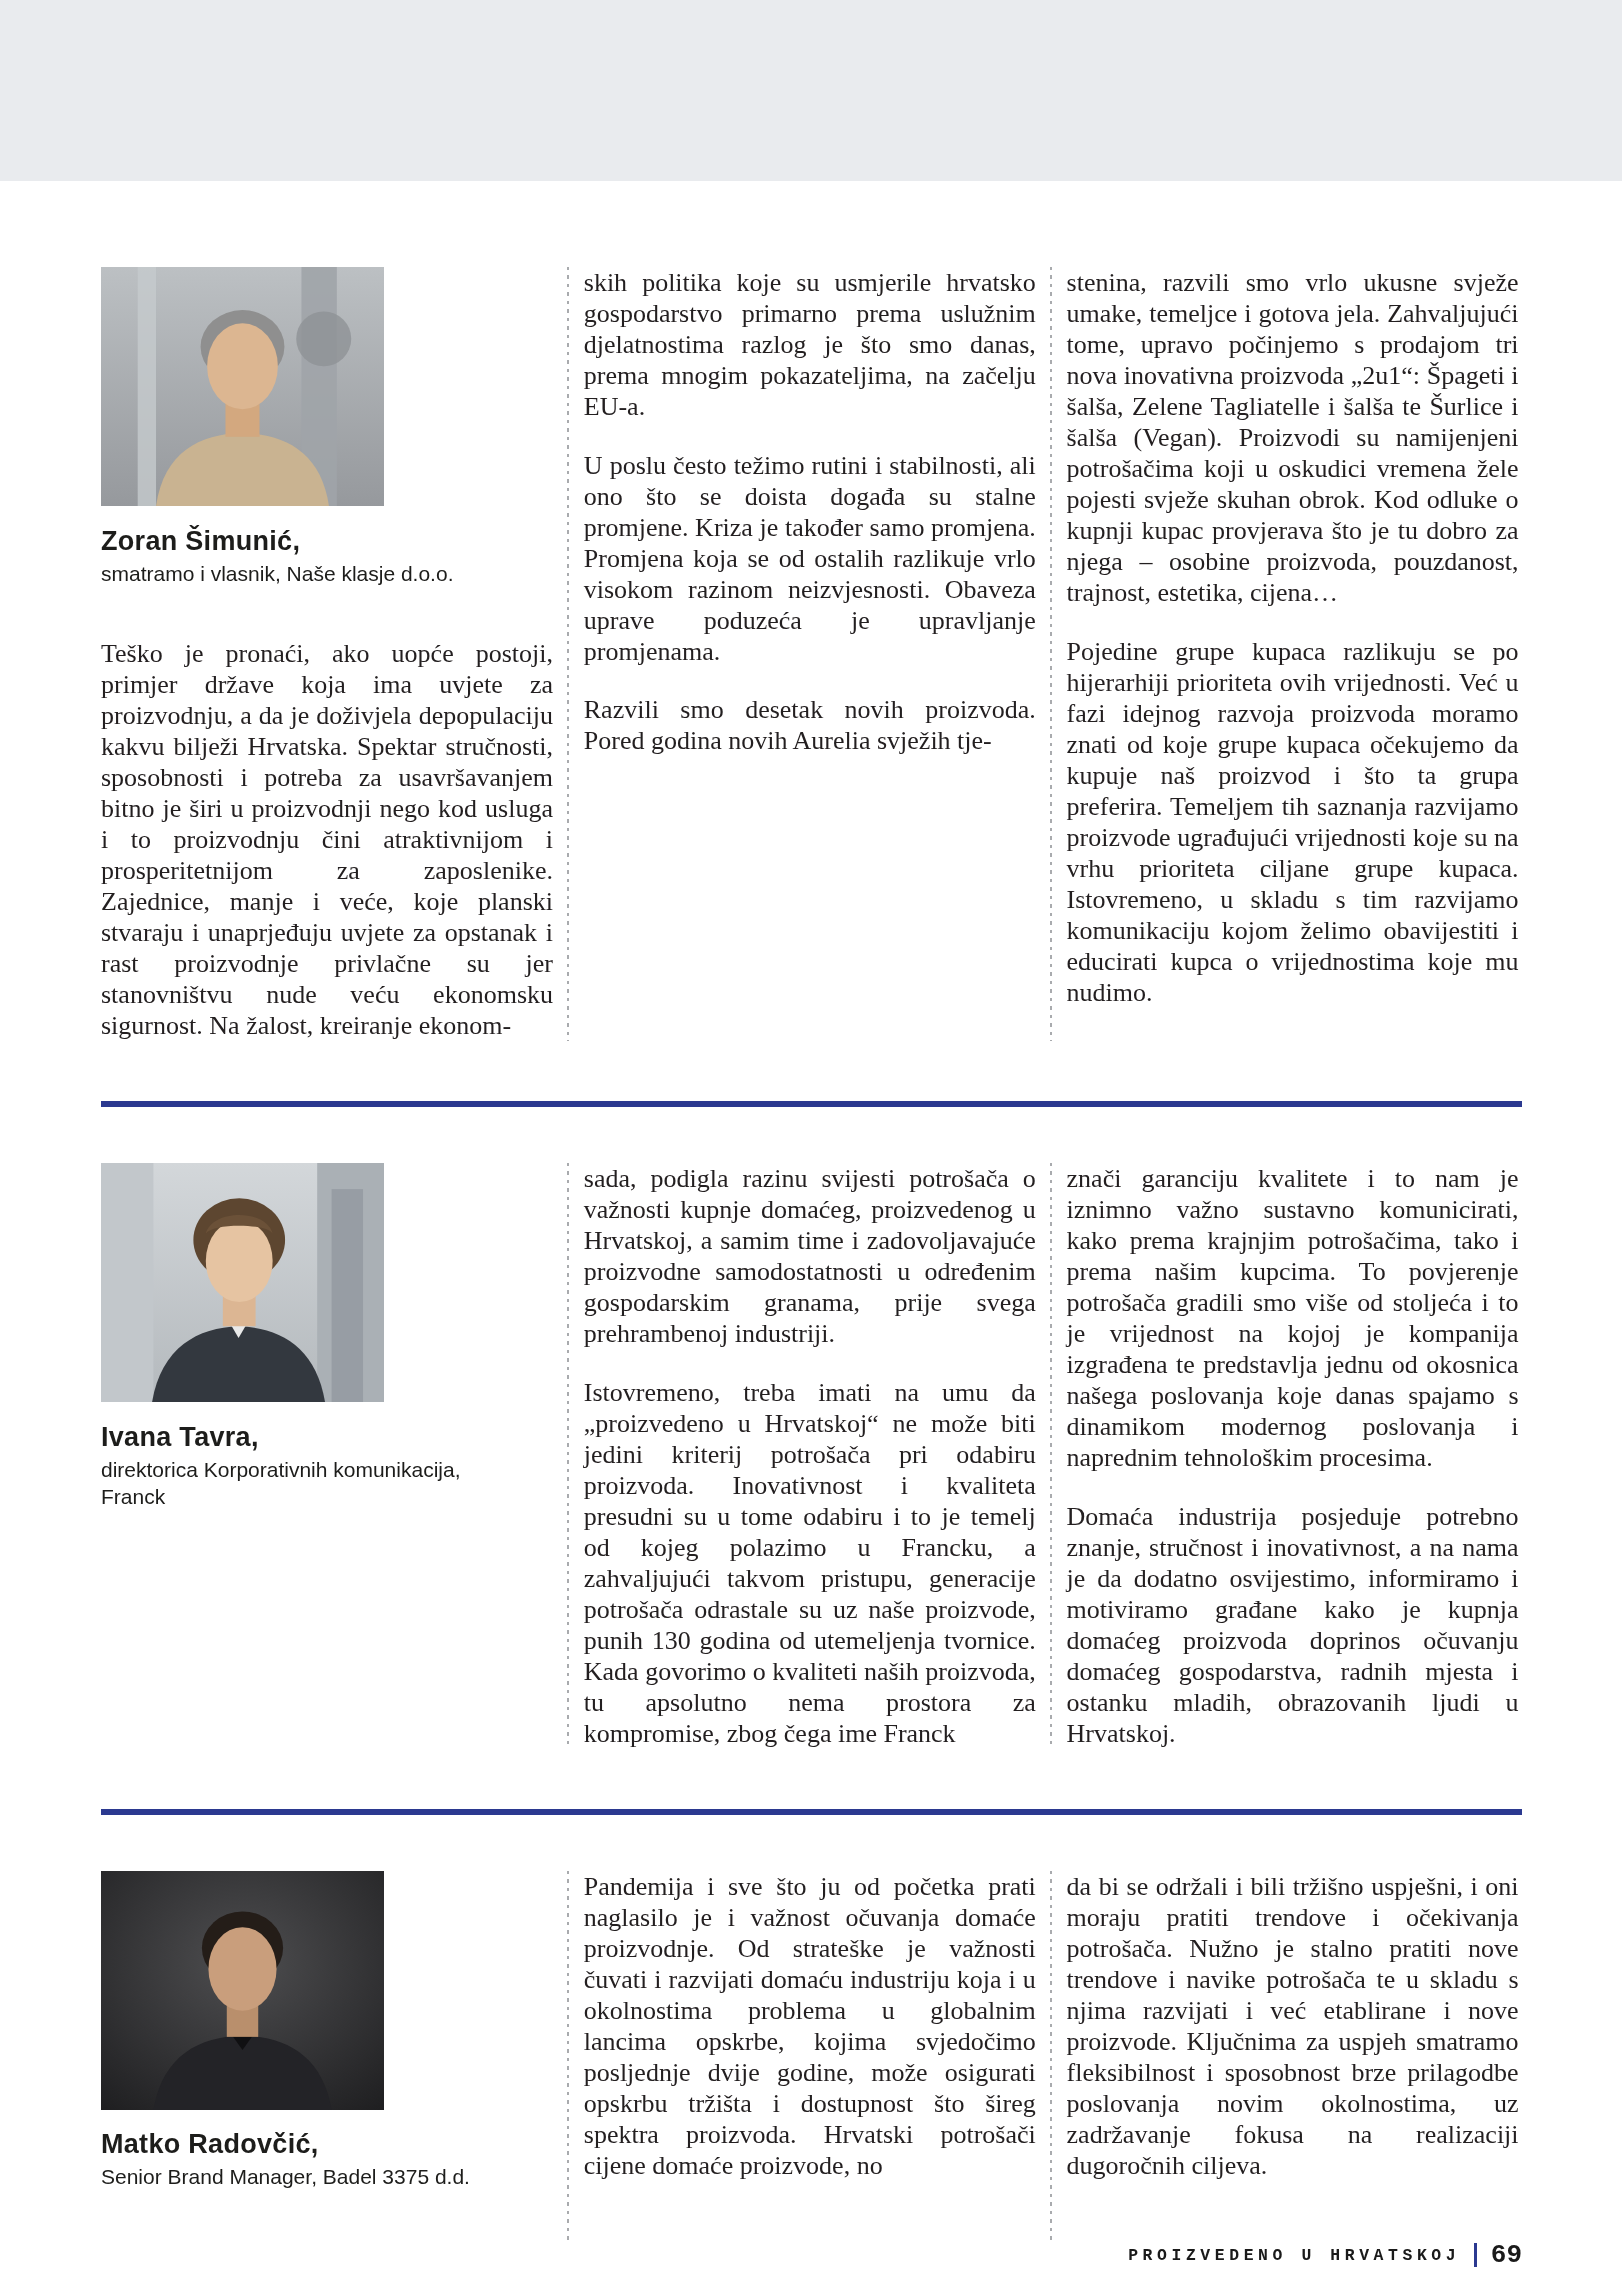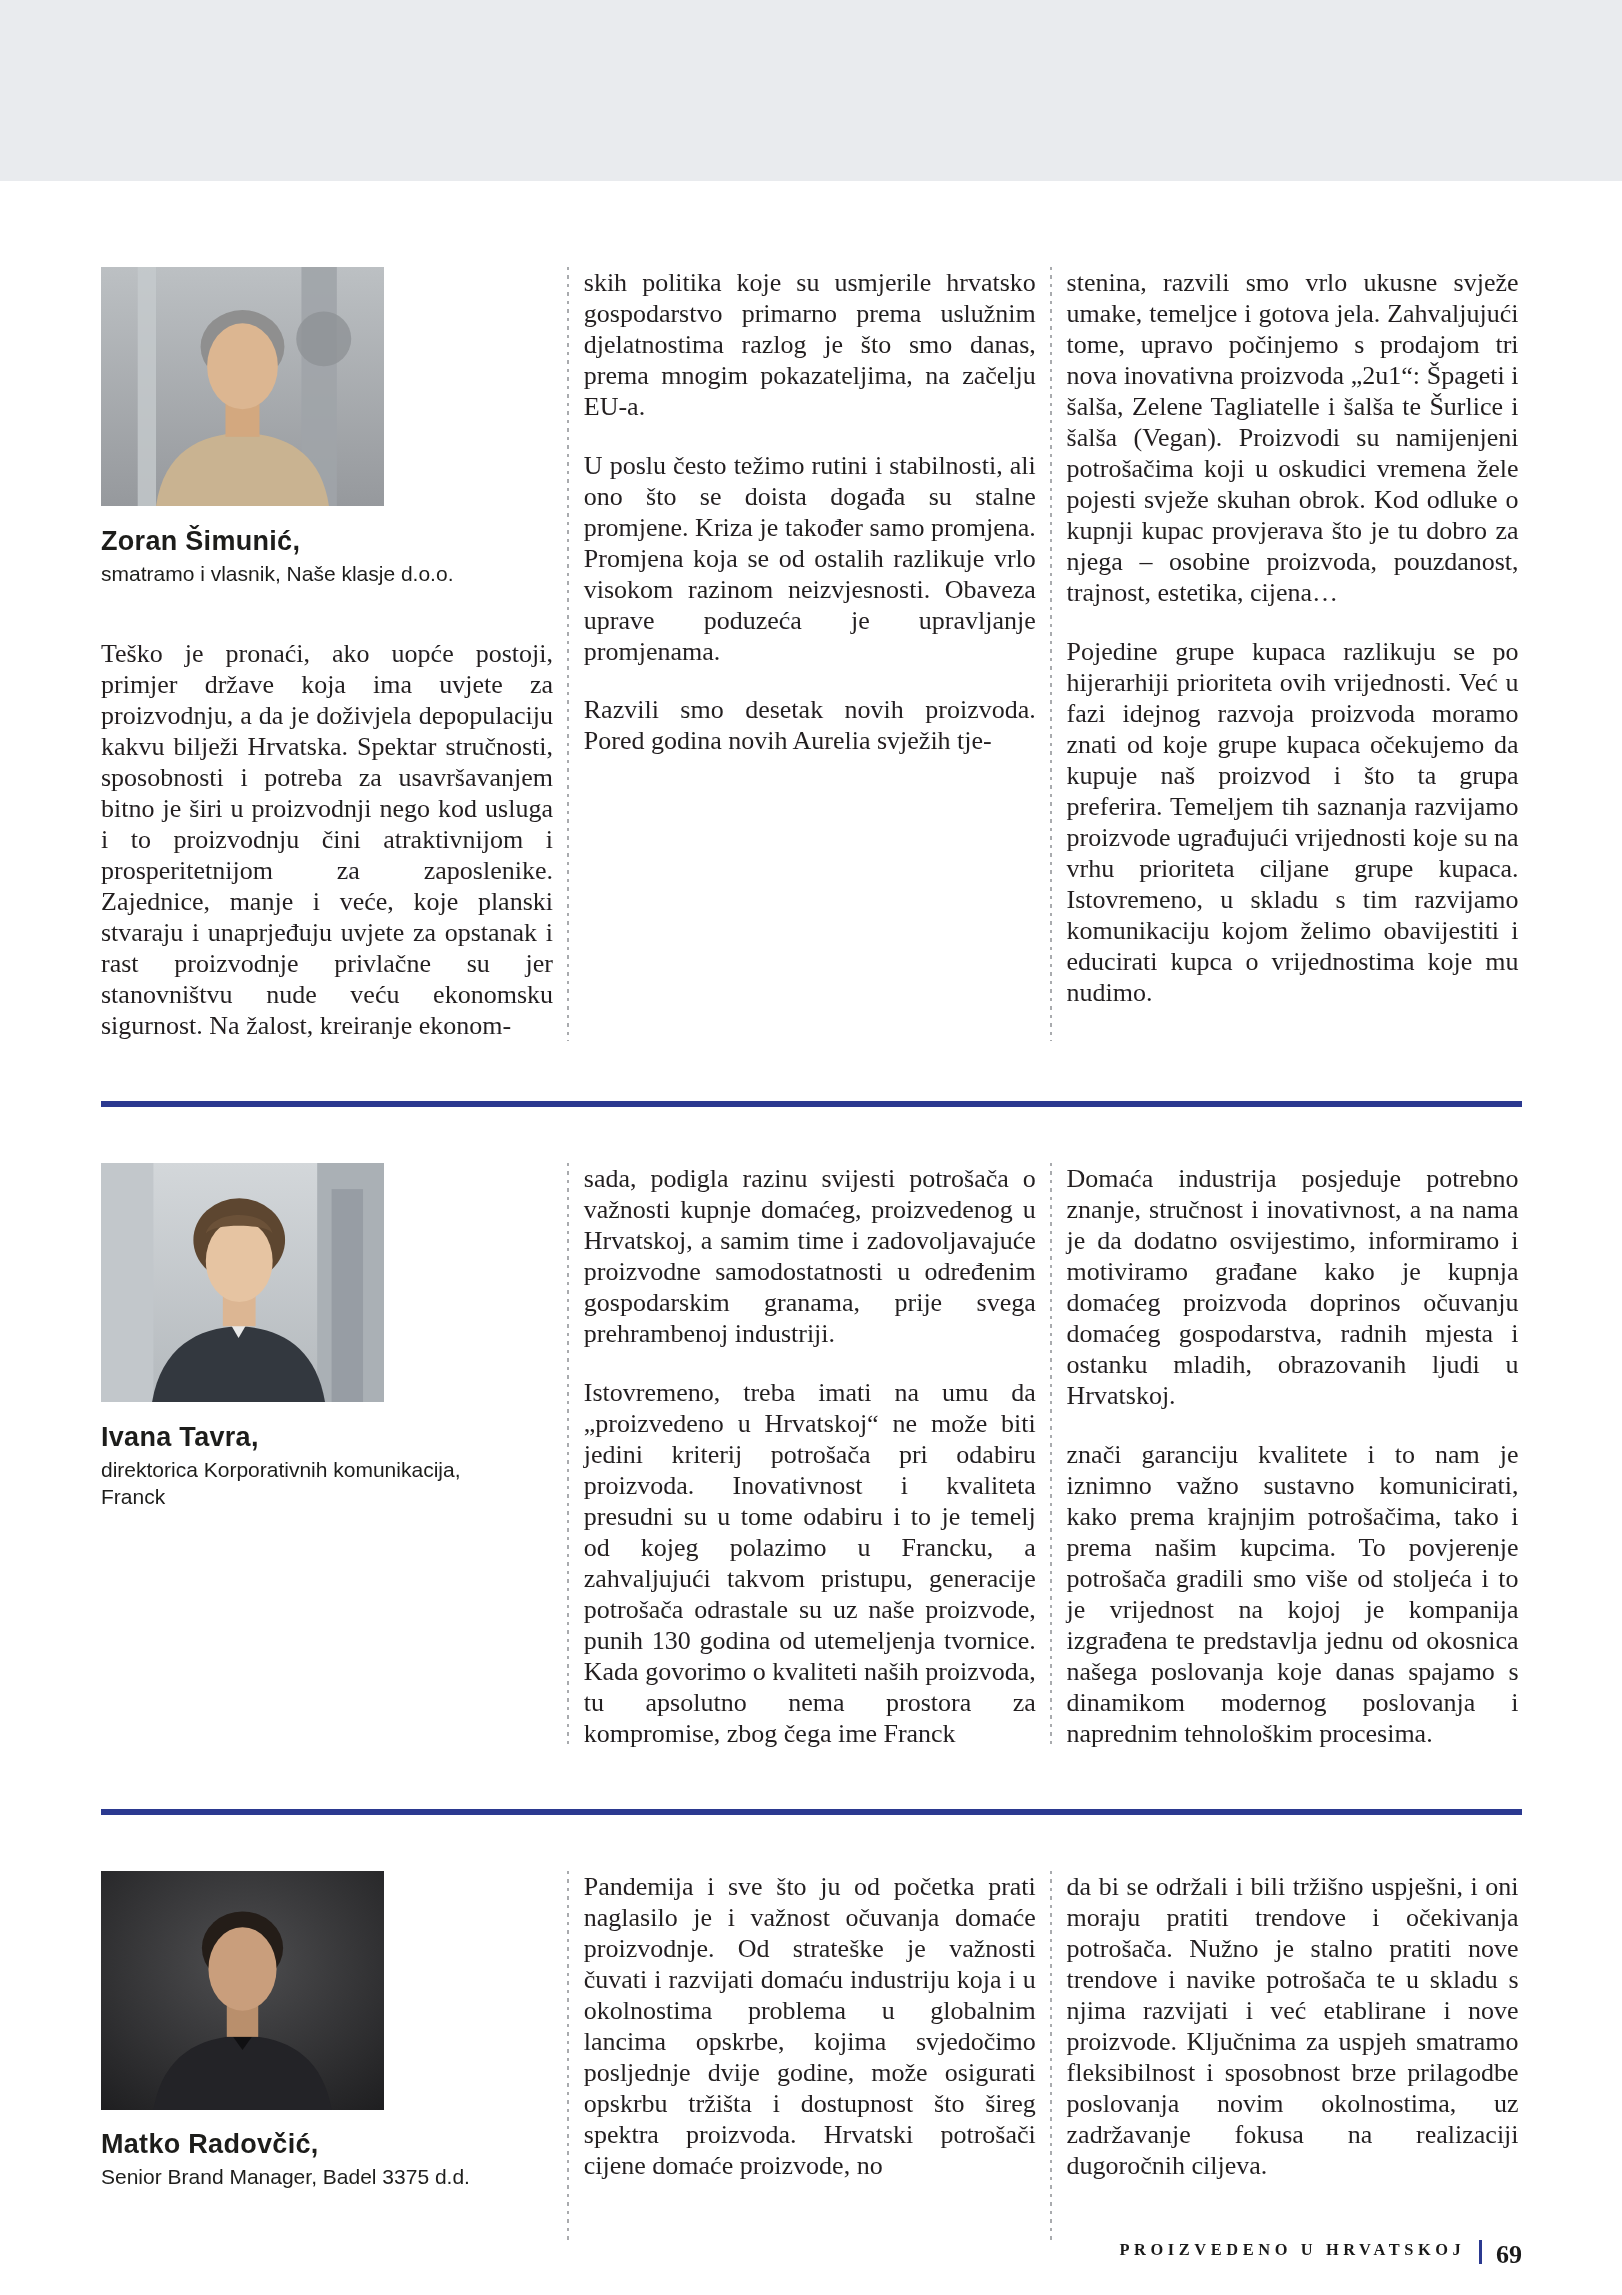--- a/index.html
+++ b/index.html
@@ -37,22 +37,22 @@
   }
 
   .body-text p { font-size: 26px; line-height: 31px; text-align: justify; }
   .body-text p + p { margin-top: 27.5px; }
   .col-left .body-text { margin-top: 51px; }
 
   .rule { height: 5.9px; background: #2b3990; border: none; margin: 60px 0 56px 0; }
 
   footer {
     position: absolute; right: 101px; bottom: 25px;
-    display: flex; align-items: flex-start; gap: 14px;
-    font-family: Liberation Serif, serif; color: #1a1a1a;
+    display: flex; align-items: center; gap: 14px;
+    font-family: Liberation Mono, monospace; color: #1a1a1a;
   }
   .footer-label { font-weight: bold; font-size: 16.4px; letter-spacing: 4.6px; }
   .footer-sep { width: 2.6px; height: 23.6px; background: #2b3990; }
   .page-num { font-weight: bold; font-size: 26px; }
 </style>
 </head>
 <body>
 
 <div class="top-band"></div>
 
@@ -124,22 +124,22 @@
       <h2 class="person-name">Ivana Tavra,</h2>
       <p class="person-title">direktorica Korporativnih komunikacija, Franck</p>
     </div>
     <div class="vsep"></div>
     <div class="col body-text">
         <p>sada, podigla razinu svijesti potrošača o važnosti kupnje domaćeg, proizvedenog u Hrvatskoj, a samim time i zadovoljavajuće proizvodne samodostatnosti u određenim gospodarskim granama, prije svega prehrambenoj industriji.</p>
         <p>Istovremeno, treba imati na umu da „proizvedeno u Hrvatskoj“ ne može biti jedini kriterij potrošača pri odabiru proizvoda. Inovativnost i kvaliteta presudni su u tome odabiru i to je temelj od kojeg polazimo u Francku, a zahvaljujući takvom pristupu, generacije potrošača odrastale su uz naše proizvode, punih 130 godina od utemeljenja tvornice. Kada govorimo o kvaliteti naših proizvoda, tu apsolutno nema prostora za kompromise, zbog čega ime Franck</p>
       </div>
     <div class="vsep"></div>
     <div class="col body-text">
+        <p>znači garanciju kvalitete i to nam je iznimno važno sustavno komunicirati, kako prema krajnjim potrošačima, tako i prema našim kupcima. To povjerenje potrošača gradili smo više od stoljeća i to je vrijednost na kojoj je kompanija izgrađena te predstavlja jednu od okosnica našega poslovanja koje danas spajamo s dinamikom modernog poslovanja i naprednim tehnološkim procesima.</p>
         <p>Domaća industrija posjeduje potrebno znanje, stručnost i inovativnost, a na nama je da dodatno osvijestimo, informiramo i motiviramo građane kako je kupnja domaćeg proizvoda doprinos očuvanju domaćeg gospodarstva, radnih mjesta i ostanku mladih, obrazovanih ljudi u Hrvatskoj.</p>
-        <p>znači garanciju kvalitete i to nam je iznimno važno sustavno komunicirati, kako prema krajnjim potrošačima, tako i prema našim kupcima. To povjerenje potrošača gradili smo više od stoljeća i to je vrijednost na kojoj je kompanija izgrađena te predstavlja jednu od okosnica našega poslovanja koje danas spajamo s dinamikom modernog poslovanja i naprednim tehnološkim procesima.</p>
       </div>
   </section>
 
   <hr class="rule">
 
   <section class="section">
     <div class="col col-left">
       <div class="photo">
         <svg viewBox="0 0 432 366" preserveAspectRatio="none">
           <defs>

